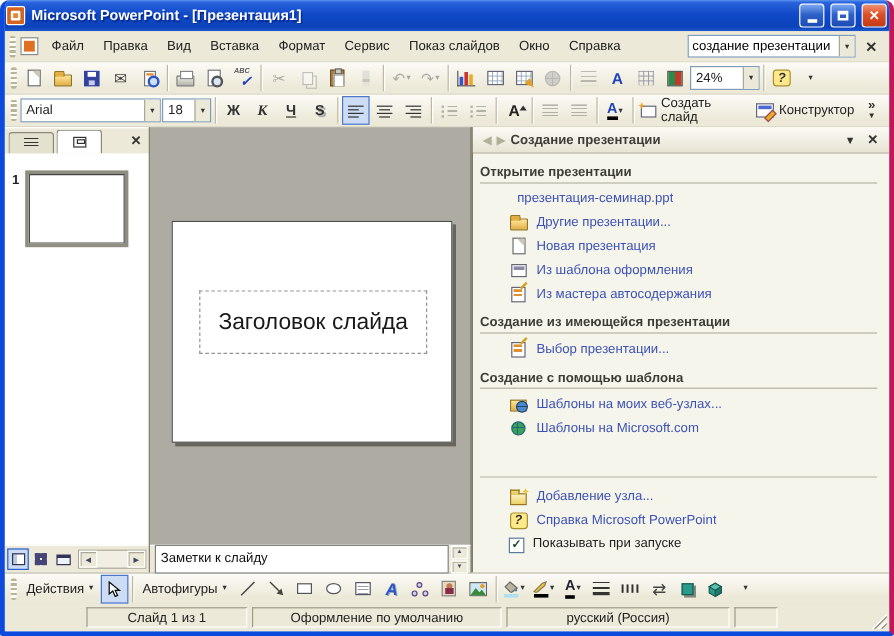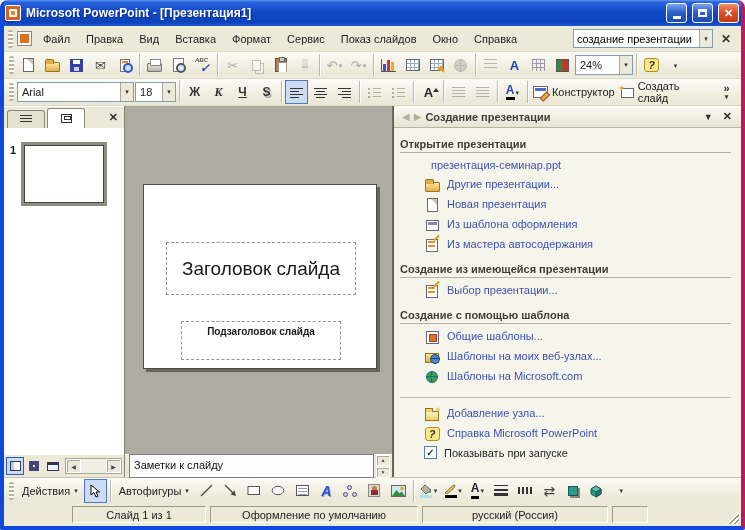--- a/index.html
+++ b/index.html
@@ -139,21 +139,21 @@
 
 .task-pane{flex:1;background:#f6f5ec;display:flex;flex-direction:column;border-left:1px solid #5f5d50;min-width:0}
 .tp-header{height:22px;flex:0 0 22px;display:flex;align-items:center;gap:4px;padding:0 6px 0 8px;
   background:linear-gradient(180deg,#fbfaf4,#e7e4d3);border-bottom:1px solid #b8b5a4}
 .tp-nav{color:#b3af9a;font-size:10px}
 .tp-title{flex:1;font-weight:bold;color:#3e3d35}
 .tp-hbtn{color:#333;font-size:9px;padding:1px 3px}
 .tp-hbtn.x{font-size:11px;font-weight:bold}
 .tp-body{flex:1;display:flex;flex-direction:column;padding-top:2px;overflow:hidden}
 .tp-sec-header{font-weight:bold;color:#3e3d35;margin:8px 10px 3px 6px;padding-bottom:2px;border-bottom:1px solid #b5b2a3}
-.tp-item{display:flex;align-items:flex-start;gap:7px;padding:2px 4px 2px 30px;line-height:15px}
+.tp-item{display:flex;align-items:flex-end;gap:7px;padding:2px 4px 2px 30px;line-height:15px}
 .tp-item.noicon{padding-left:37px}
 .tp-link{color:#3c51b5;white-space:nowrap;overflow:hidden;text-overflow:ellipsis}
 .tp-footer{margin-top:auto;padding-bottom:14px}
 .tp-divider{height:1px;background:#c2bfae;margin:6px 10px 6px 6px}
 .cbx{width:13px;height:13px;background:#fff;border:1px solid #5a7a9c;display:flex;align-items:center;justify-content:center;font-size:10px;font-weight:bold;color:#143;flex:0 0 13px}
 .tp-check-label{color:#222}
 
 .i16{width:16px;height:16px;flex:0 0 16px;display:flex;align-items:center;justify-content:center}
 .i-tpl{width:13px;height:11px;background:#fff;border:1px solid #667}
 .i-tpl::before{content:"";position:absolute;inset:1px 1px auto 1px;height:3px;background:#88a}
@@ -391,26 +391,26 @@
     <span class="tbtn dis">
         <i class="i i-indent"></i>
       </span>
     <span class="tsep"></span>
     <span class="tbtn">
         <span class="i-underA" style="color:#2244bb">А</span>
         <span class="caret">▾</span>
       </span>
     <span class="tsep"></span>
     <span class="tbtn">
+        <i class="i i-newslide"></i>
+        <span style="margin-left:3px">Создать слайд</span>
+      </span>
+    <span class="tbtn">
         <i class="i i-design"></i>
         <span style="margin-left:3px">Конструктор</span>
-      </span>
-    <span class="tbtn">
-        <i class="i i-newslide"></i>
-        <span style="margin-left:3px">Создать слайд</span>
       </span>
     <span class="tbtn chev">
         <span>»</span>
         <span class="caret">▾</span>
       </span>
   </div>
 
   <div class="main">
 
     <div class="left-panel">
@@ -443,21 +443,20 @@
           <span class="sbtn">▶</span>
         </span>
       </div>
     </div>
 
     <div class="edit-area">
       <div class="slide">
         <div class="ph ph-title">
             <span>Заголовок слайда</span>
           </div>
-        <div class="ph ph-sub"><span>Подзаголовок слайда</span></div>
       </div>
       <div class="notes-strip">
         <div class="notes-box">Заметки к слайду</div>
         <span class="mini-scroll">
           <span class="sbtn">▲</span>
           <span class="sbtn">▼</span>
         </span>
       </div>
     </div>
 
@@ -503,26 +502,20 @@
 
         <div class="tp-sec-header">Создание из имеющейся презентации</div>
         <div class="tp-item">
           <span class="i16">
               <i class="i i-wizard"></i>
             </span>
           <span class="tp-link">Выбор презентации...</span>
         </div>
 
         <div class="tp-sec-header">Создание с помощью шаблона</div>
-        <div class="tp-item">
-          <span class="i16">
-              <i class="i i-tpl2"></i>
-            </span>
-          <span class="tp-link">Общие шаблоны...</span>
-        </div>
         <div class="tp-item">
           <span class="i16">
               <i class="i i-webfolder"></i>
             </span>
           <span class="tp-link">Шаблоны на моих веб-узлах...</span>
         </div>
         <div class="tp-item">
           <span class="i16">
               <i class="i i-msglobe"></i>
             </span>

